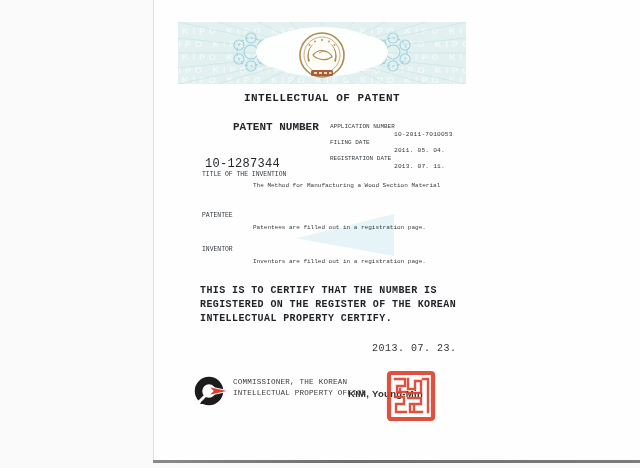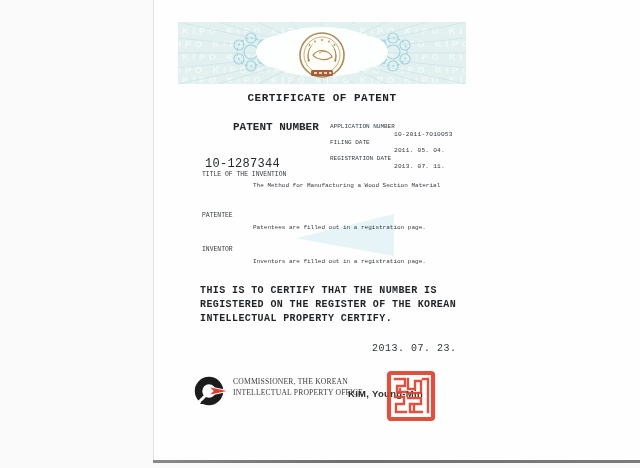--- a/index.html
+++ b/index.html
@@ -25,21 +25,21 @@
   .sec-label{position:absolute;left:202px;font-size:6.4px;color:#33383d;white-space:nowrap;}
   .sec-value{position:absolute;left:253px;font-size:6px;color:#343a40;white-space:nowrap;}
   .cert-line{position:absolute;left:200px;font-size:10px;font-weight:bold;color:#1f2током3;
     color:#1f2327;letter-spacing:0.4px;white-space:nowrap;}
   #cert-1{top:285px;} #cert-2{top:299px;} #cert-3{top:313px;}
   #reg-date{left:372px;top:343px;font-size:10px;color:#30353a;letter-spacing:0.5px;}
   #wedge{left:296px;top:214px;width:98px;height:42px;
     background:rgba(168,219,232,0.28);
     clip-path:polygon(0% 58%,100% 0%,100% 100%);}
   #logo-svg{left:194px;top:374px;}
-  #commissioner{left:233px;top:377px;font-family:Liberation Serif, serif;
+  #commissioner{left:233px;top:377px;font-family:Liberation Mono, monospace;
     font-size:7.6px;color:#3c3c3c;line-height:10.5px;letter-spacing:0.2px;}
   #signer-name{left:348px;top:388px;font-family:"Liberation Sans",sans-serif;
     font-size:9.5px;font-weight:bold;color:#2e2e2e;letter-spacing:0.3px;}
   #seal-svg{left:386px;top:370px;}
 </style>
 </head>
 <body>
 
 <div id="paper" class="abs"></div>
 <div id="left-edge" class="abs"></div>
@@ -122,21 +122,21 @@
     <rect x="133" y="48" width="22" height="6" rx="1.5" fill="#a65d3f"></rect>
     <g fill="#e8d8a8">
       <rect x="136" y="50" width="3" height="2"></rect>
         <rect x="141" y="50" width="3" height="2"></rect>
       <rect x="146" y="50" width="3" height="2"></rect>
         <rect x="151" y="50" width="2.5" height="2"></rect>
     </g>
   </g>
 </svg>
 
-<div id="title" class="abs">CERTIFICATE OF PATENT</div>
+<div id="title" class="abs">INTELLECTUAL OF PATENT</div>
 
 <div id="patent-number-label" class="abs">PATENT NUMBER</div>
 <div id="patent-number-value" class="abs">10-1287344</div>
 
 <div class="field-row" style="top:123px;">
   <span class="field-label">APPLICATION NUMBER</span><span class="field-value">10-2011-7010053</span>
 </div>
 <div class="field-row" style="top:139px;">
   <span class="field-label">FILING DATE</span><span class="field-value">2011. 05. 04.</span>
 </div>

